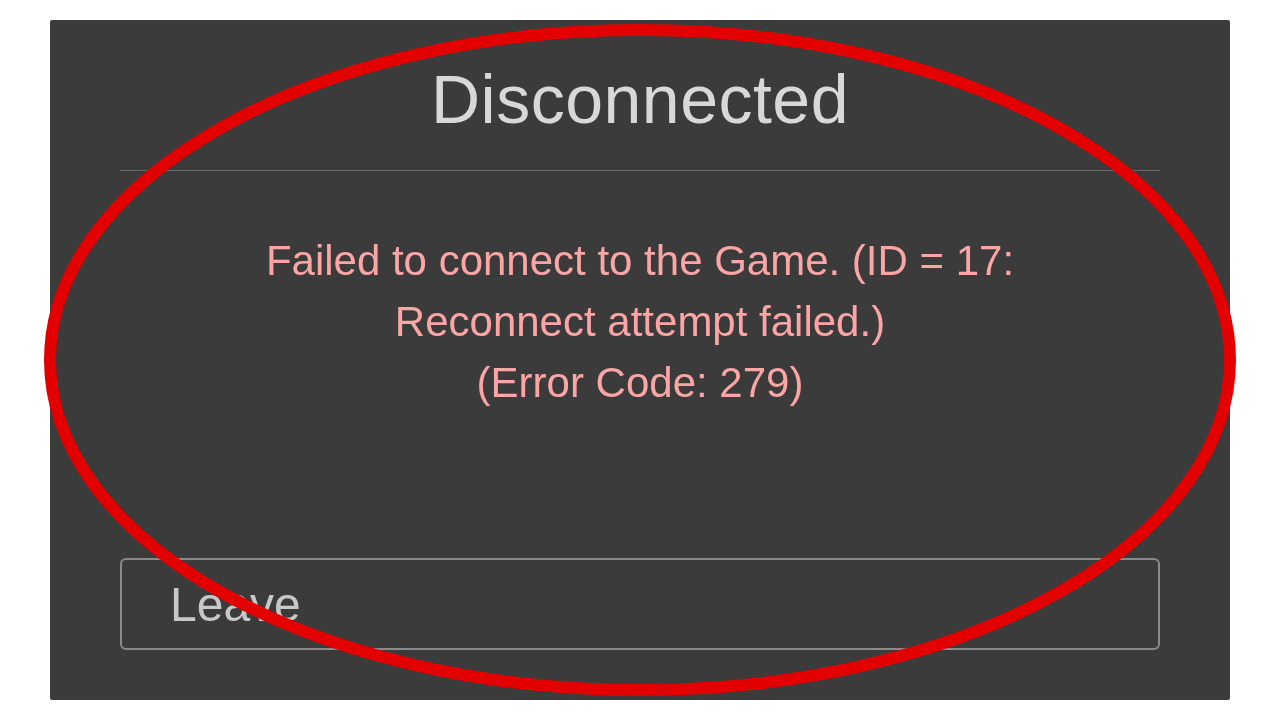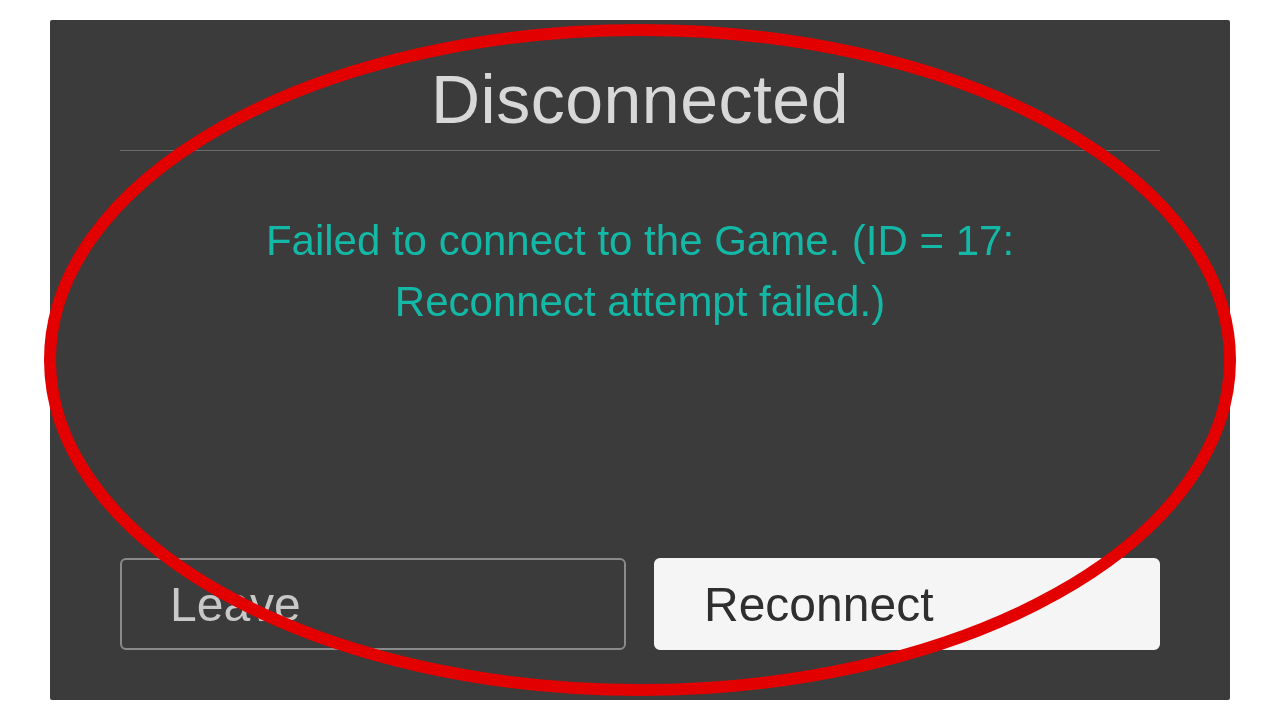--- a/index.html
+++ b/index.html
@@ -32,30 +32,30 @@
       flex-direction: column;
       border-radius: 2px;
       filter: blur(0.6px);
     }
     .title {
       color: #d8d8d8;
       font-size: 68px;
       font-weight: 400;
       text-align: center;
       letter-spacing: 0.5px;
-      margin-bottom: 12px;
+      margin-bottom: 32px;
     }
     .divider {
       height: 1px;
       background: #6a6a6a;
       width: 100%;
       margin-bottom: 60px;
     }
     .message {
-      color: #14b8a6;
+      color: #fca5a5;
       font-size: 42px;
       font-weight: 400;
       text-align: center;
       line-height: 1.45;
       flex: 1;
       padding: 0 10px;
     }
     .button-row {
       display: flex;
       gap: 28px;
@@ -96,23 +96,23 @@
 </head>
 <body>
 
 <div class="dialog-container">
   <div class="dialog">
     <div class="title">Disconnected</div>
     <div class="divider"></div>
     <div class="message">
       <span>Failed to connect to the Game. (ID = 17:</span><br>
       <span>Reconnect attempt failed.)</span><br>
+      <span>(Error Code: 279)</span>
     </div>
     <div class="button-row">
       <button class="btn btn-leave">Leave</button>
-      <button class="btn btn-reconnect">Reconnect</button>
     </div>
   </div>
 </div>
 
 <svg class="highlight-ellipse" viewBox="0 0 1220 700">
   <ellipse cx="610" cy="350" rx="590" ry="330" fill="none" stroke="#e20000" stroke-width="12"></ellipse>
 </svg>
 
 </body></html>

